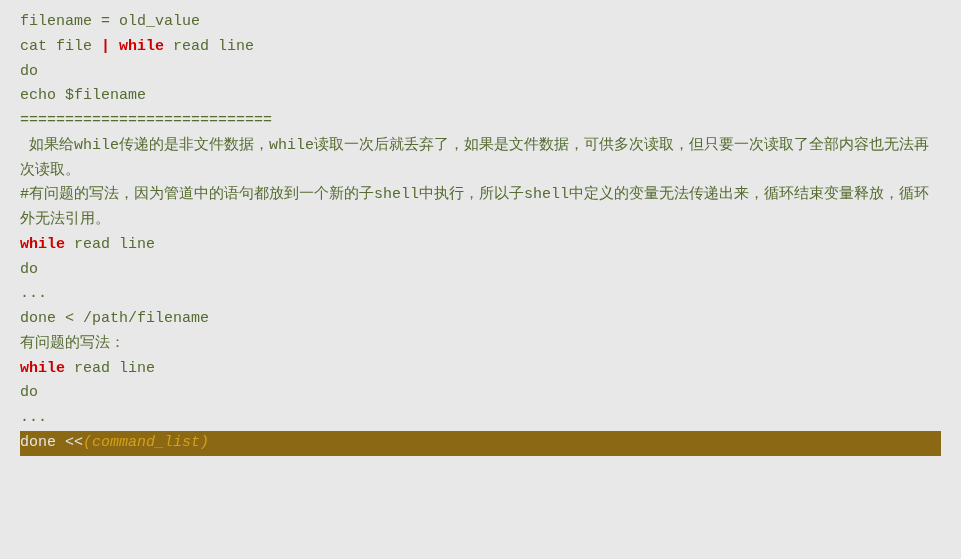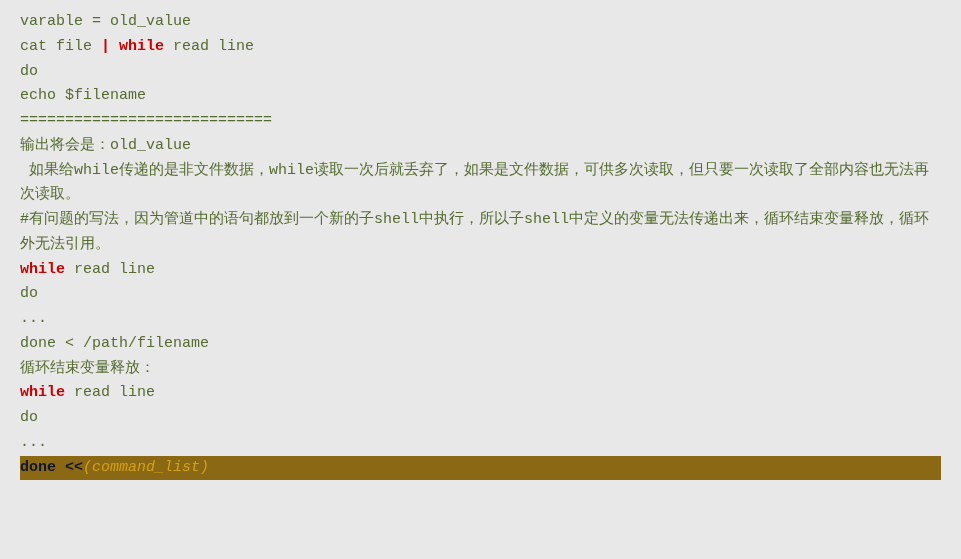--- a/index.html
+++ b/index.html
@@ -14,30 +14,29 @@
       font-size: 15px;
       line-height: 1.6;
       color: #556b2f;
       padding: 10px 20px;
     }
   </style>
 </head>
 <body>
 
 <div id="code-container">
-<div style="font-family: &quot;Courier New&quot;, Courier, monospace; font-size: 15px; line-height: 1.65; white-space: pre-wrap; word-break: break-all; color: rgb(85, 107, 47);"><span>varable = old_value</span></div>
+<div style="font-family: &quot;Courier New&quot;, Courier, monospace; font-size: 15px; line-height: 1.65; white-space: pre-wrap; word-break: break-all; color: rgb(85, 107, 47);"><span>filename = old_value</span></div>
     <div style="font-family: &quot;Courier New&quot;, Courier, monospace; font-size: 15px; line-height: 1.65; white-space: pre-wrap; word-break: break-all;"><span style="color: rgb(85, 107, 47);">cat file </span><span style="color: rgb(204, 0, 0); font-weight: bold;">|</span><span style="color: rgb(85, 107, 47);"> </span><span style="color: rgb(204, 0, 0); font-weight: bold;">while</span><span style="color: rgb(85, 107, 47);"> read line</span></div>
     <div style="font-family: &quot;Courier New&quot;, Courier, monospace; font-size: 15px; line-height: 1.65; white-space: pre-wrap; word-break: break-all; color: rgb(85, 107, 47);"><span>do</span></div>
     <div style="font-family: &quot;Courier New&quot;, Courier, monospace; font-size: 15px; line-height: 1.65; white-space: pre-wrap; word-break: break-all; color: rgb(85, 107, 47);"><span>echo $filename</span></div>
     <div style="font-family: &quot;Courier New&quot;, Courier, monospace; font-size: 15px; line-height: 1.65; white-space: pre-wrap; word-break: break-all; color: rgb(85, 107, 47);"><span>============================</span></div>
-    <div style="font-family: &quot;Courier New&quot;, Courier, monospace; font-size: 15px; line-height: 1.65; white-space: pre-wrap; word-break: break-all; color: rgb(85, 107, 47);"><span>输出将会是：old_value</span></div>
     <div style="font-family: &quot;Courier New&quot;, Courier, monospace; font-size: 15px; line-height: 1.65; white-space: pre-wrap; word-break: break-all; color: rgb(85, 107, 47);"><span> 如果给while传递的是非文件数据，while读取一次后就丢弃了，如果是文件数据，可供多次读取，但只要一次读取了全部内容也无法再次读取。</span></div>
     <div style="font-family: &quot;Courier New&quot;, Courier, monospace; font-size: 15px; line-height: 1.65; white-space: pre-wrap; word-break: break-all; color: rgb(85, 107, 47);"><span>#有问题的写法，因为管道中的语句都放到一个新的子shell中执行，所以子shell中定义的变量无法传递出来，循环结束变量释放，循环外无法引用。</span></div>
     <div style="font-family: &quot;Courier New&quot;, Courier, monospace; font-size: 15px; line-height: 1.65; white-space: pre-wrap; word-break: break-all;"><span style="color: rgb(204, 0, 0); font-weight: bold;">while</span><span style="color: rgb(85, 107, 47);"> read line</span></div>
     <div style="font-family: &quot;Courier New&quot;, Courier, monospace; font-size: 15px; line-height: 1.65; white-space: pre-wrap; word-break: break-all; color: rgb(85, 107, 47);"><span>do</span></div>
     <div style="font-family: &quot;Courier New&quot;, Courier, monospace; font-size: 15px; line-height: 1.65; white-space: pre-wrap; word-break: break-all; color: rgb(85, 107, 47);"><span>...</span></div>
     <div style="font-family: &quot;Courier New&quot;, Courier, monospace; font-size: 15px; line-height: 1.65; white-space: pre-wrap; word-break: break-all; color: rgb(85, 107, 47);"><span>done &lt; /path/filename</span></div>
-    <div style="font-family: &quot;Courier New&quot;, Courier, monospace; font-size: 15px; line-height: 1.65; white-space: pre-wrap; word-break: break-all; color: rgb(85, 107, 47);"><span>循环结束变量释放：</span></div>
+    <div style="font-family: &quot;Courier New&quot;, Courier, monospace; font-size: 15px; line-height: 1.65; white-space: pre-wrap; word-break: break-all; color: rgb(85, 107, 47);"><span>有问题的写法：</span></div>
     <div style="font-family: &quot;Courier New&quot;, Courier, monospace; font-size: 15px; line-height: 1.65; white-space: pre-wrap; word-break: break-all;"><span style="color: rgb(204, 0, 0); font-weight: bold;">while</span><span style="color: rgb(85, 107, 47);"> read line</span></div>
     <div style="font-family: &quot;Courier New&quot;, Courier, monospace; font-size: 15px; line-height: 1.65; white-space: pre-wrap; word-break: break-all; color: rgb(85, 107, 47);"><span>do</span></div>
     <div style="font-family: &quot;Courier New&quot;, Courier, monospace; font-size: 15px; line-height: 1.65; white-space: pre-wrap; word-break: break-all; color: rgb(85, 107, 47);"><span>...</span></div>
-    <div style="font-family: &quot;Courier New&quot;, Courier, monospace; font-size: 15px; line-height: 1.65; white-space: pre-wrap; word-break: break-all; background-color: rgb(139, 105, 20); display: block;"><span style="color: #0f172a; font-weight: bold;">done &lt;&lt;</span><span style="color: rgb(212, 160, 23); font-style: italic;">(command_list)</span></div>
+    <div style="font-family: &quot;Courier New&quot;, Courier, monospace; font-size: 15px; line-height: 1.65; white-space: pre-wrap; word-break: break-all; background-color: rgb(139, 105, 20); display: block;"><span style="color: #e5e5e5; font-weight: normal;">done &lt;&lt;</span><span style="color: rgb(212, 160, 23); font-style: italic;">(command_list)</span></div>
   </div>
 
 </body></html>

